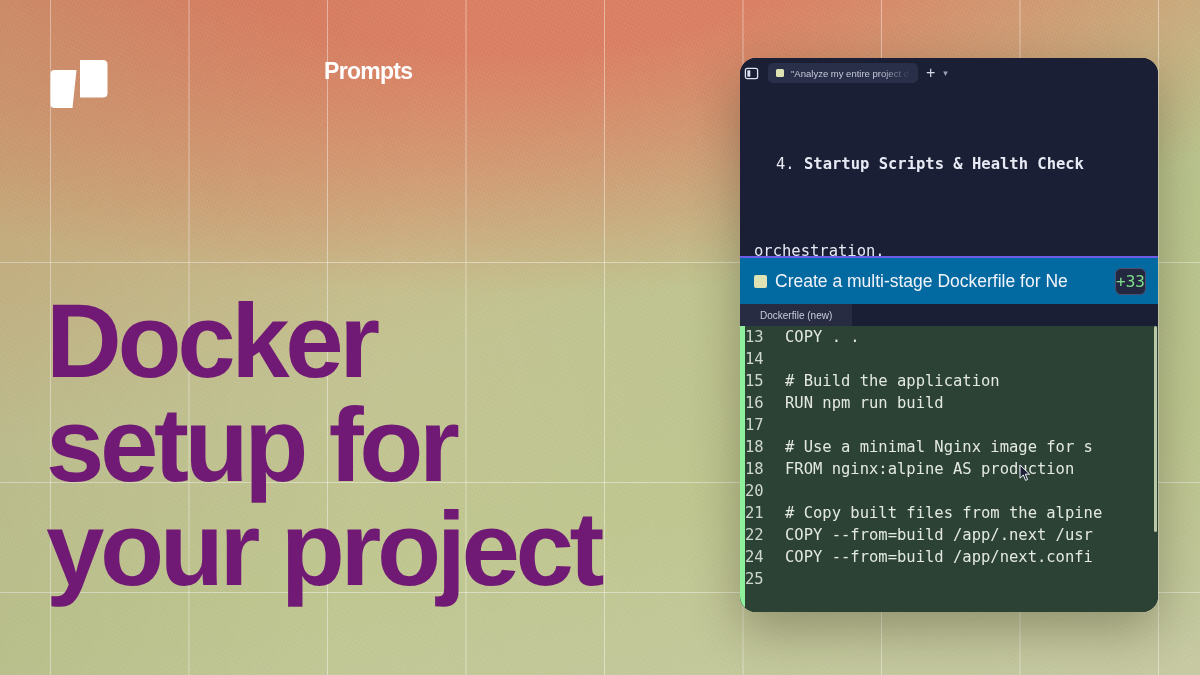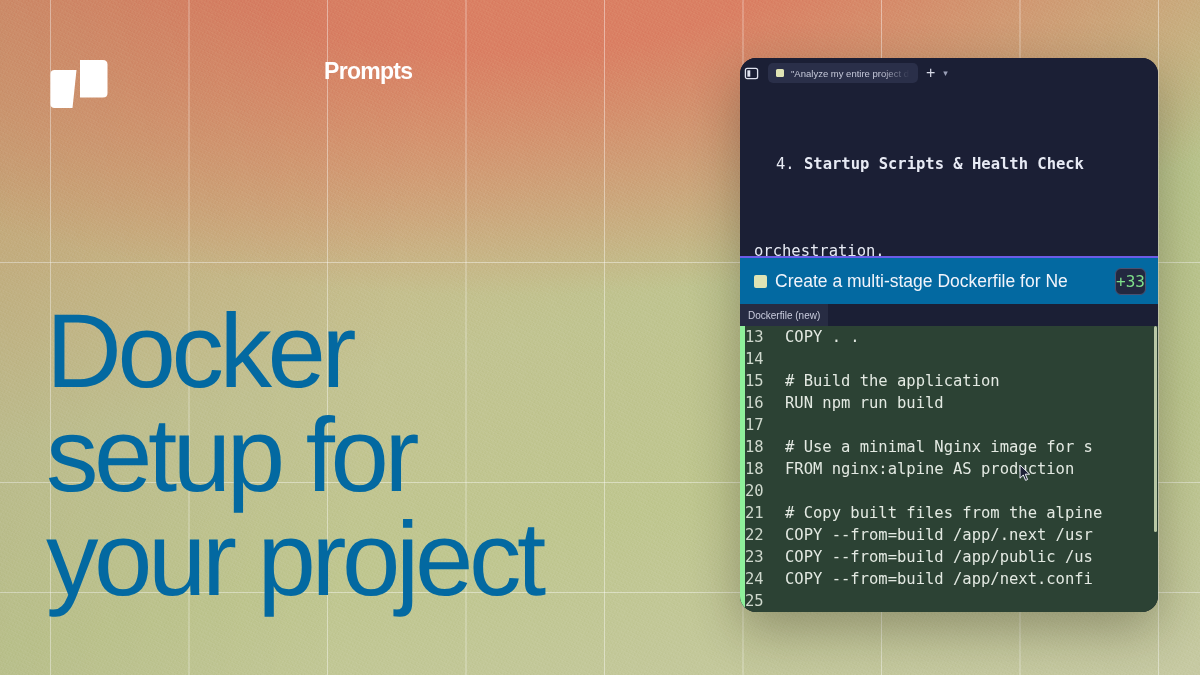--- a/index.html
+++ b/index.html
@@ -46,22 +46,22 @@
   
   #logo { position:absolute; left:50px; top:59px; width:58px; height:50px; }
 
   #eyebrow {
     position:absolute; left:324px; top:60px;
     font-size:23px; font-weight:700; color:#ffffff;
     letter-spacing:-.7px; line-height:1;
   }
 
   #headline {
-    position:absolute; left:46px; top:300px;
-    font-size:105px; font-weight:400; color:#0369a1;
+    position:absolute; left:46px; top:290px;
+    font-size:105px; font-weight:700; color:#701a75;
     line-height:.99; letter-spacing:-4.4px;
     text-rendering:geometricPrecision;
   }
   #headline .ln { display:block; }
 
   
   #window {
     position:absolute; left:740px; top:58px;
     width:418px; height:554px;
     background:#1b1f35;
@@ -122,21 +122,21 @@
   }
   #diff-badge {
     flex:0 0 auto; border:1px solid #4a5070; border-radius:6px;
     padding:3px 0; font-size:16px; color:#7ee08a;
     font-family:"DejaVu Sans Mono","Liberation Mono",monospace; background:#232840;
   }
 
   
   #filetabs { height:22px; background:#1b1f35; display:flex; align-items:flex-end; }
   #file-tab {
-    height:22px; padding:0 8px; display:flex; align-items:center;
+    height:22px; padding:0 20px; display:flex; align-items:center;
     background:#272c43; font-size:10px; color:#c9ccdd; white-space:nowrap;
   }
 
   
   #code {
     position:relative; background:#2c4234; height:338px; overflow:hidden;
     border-left:5px solid #8ff09b;
   }
   #code .row {
     display:flex; height:22px; align-items:center;
@@ -214,21 +214,20 @@
         <div class="row"><span class="ln">13</span><span class="src">COPY . .</span></div>
         <div class="row"><span class="ln">14</span><span class="src"></span></div>
         <div class="row"><span class="ln">15</span><span class="src"># Build the application</span></div>
         <div class="row"><span class="ln">16</span><span class="src">RUN npm run build</span></div>
         <div class="row"><span class="ln">17</span><span class="src"></span></div>
         <div class="row"><span class="ln">18</span><span class="src"># Use a minimal Nginx image for s</span></div>
         <div class="row"><span class="ln">18</span><span class="src">FROM nginx:alpine AS production</span></div>
         <div class="row"><span class="ln">20</span><span class="src"></span></div>
         <div class="row"><span class="ln">21</span><span class="src"># Copy built files from the alpine</span></div>
         <div class="row"><span class="ln">22</span><span class="src">COPY --from=build /app/.next /usr</span></div>
-        <div class="row"><span class="ln">23</span><span class="src">COPY --from=build /app/public /us</span></div>
         <div class="row"><span class="ln">24</span><span class="src">COPY --from=build /app/next.confi</span></div>
         <div class="row"><span class="ln">25</span><span class="src"></span></div>
       </div>
     <div id="scrollthumb"></div>
     <div id="cursor">
       <svg viewBox="0 0 12 18" width="12" height="18" aria-hidden="true">
         <path d="M1 1 L1 14.2 L4.3 11 L6.6 16.4 L8.6 15.5 L6.3 10.2 L10.6 10.2 Z" fill="#1b1f35" stroke="#eef1f8" stroke-width="1"></path>
       </svg>
     </div>
   </div>

